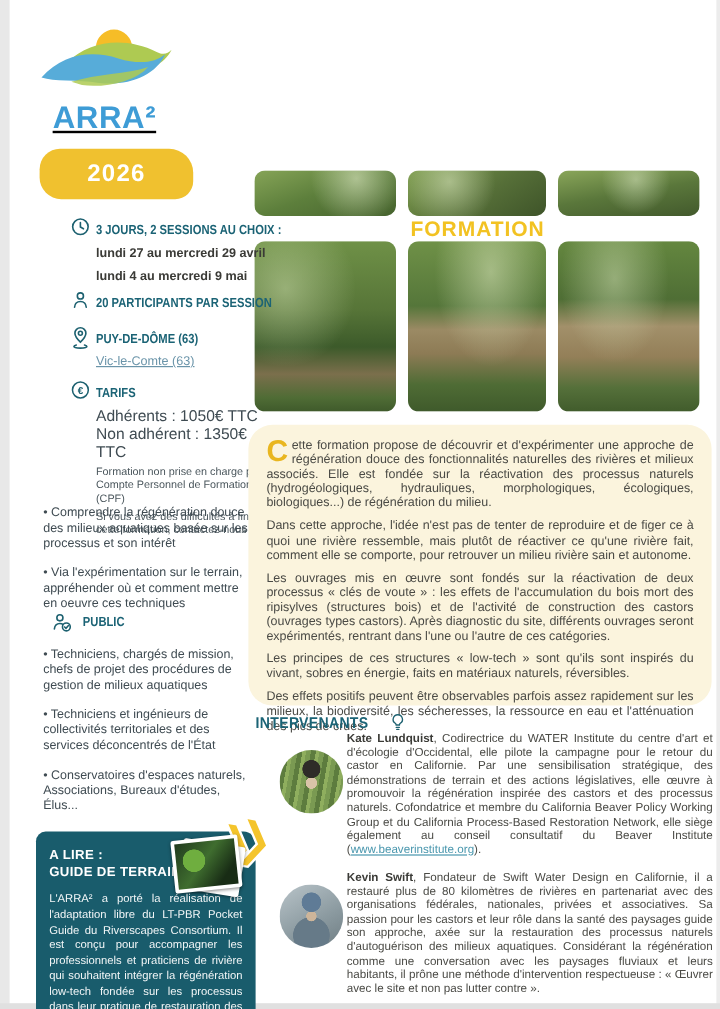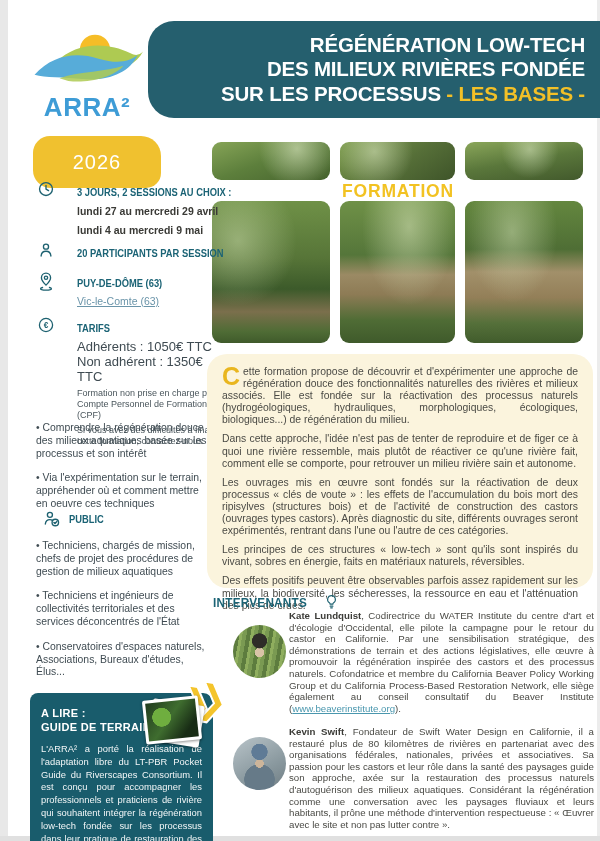--- a/index.html
+++ b/index.html
@@ -4,30 +4,30 @@
 <style>
   html,body{margin:0;padding:0;background:#fff;}
   .page{position:relative;width:600px;height:841px;background:#ffffff;overflow:hidden;
         font-family:"Liberation Sans",sans-serif;}
   .edge{position:absolute;background:#e8e8e8;}
   .edge-left{left:0;top:0;width:8px;height:841px;}
   .edge-right{right:0;top:0;width:3px;height:841px;background:#ececec;}
   .edge-bottom{left:0;bottom:0;width:600px;height:5px;background:#e0e0e0;}
 
   
-  .logo{position:absolute;left:28px;top:32px;width:118px;text-align:center;}
+  .logo{position:absolute;left:28px;top:22px;width:118px;text-align:center;text-decoration:underline;}
   .logo-text{font-size:26px;font-weight:bold;color:#3e9cd6;letter-spacing:.5px;margin-top:-8px;}
   .banner{position:absolute;left:148px;top:21px;width:452px;height:97px;background:#255f6e;
           border-radius:26px 0 0 26px;box-sizing:border-box;display:flex;flex-direction:column;
           justify-content:center;align-items:flex-end;padding-right:15px;}
   .banner .tl{color:#fff;font-weight:bold;font-size:20.5px;line-height:24.5px;letter-spacing:-.2px;white-space:nowrap;}
   .banner .tl .suffix{color:#f2c027;}
 
-  .year-badge{position:absolute;left:33px;top:136px;width:128px;height:52px;background:#f0c12f;
-          border-radius:17px 20px 15px 18px;color:#fff;font-weight:normal;font-size:20px;
+  .year-badge{position:absolute;left:33px;top:124px;width:128px;height:42px;background:#f0c12f;
+          border-radius:17px 20px 15px 18px;color:#fff;font-weight:bold;font-size:20px;
           display:flex;align-items:center;justify-content:center;letter-spacing:1px;}
 
   
   .photos{position:absolute;left:212px;top:142px;width:372px;display:grid;
           grid-template-columns:118px 115px 118px;grid-template-rows:38px 142px;gap:21px 10px;}
   .ph{border-radius:9px;}
   .ph-a{background:radial-gradient(circle at 72% 18%,rgba(240,248,215,.55),transparent 42%),
         linear-gradient(160deg,#86a457 0%,#5d7f3c 48%,#46632e 100%);}
   .ph-b{background:radial-gradient(circle at 30% 25%,rgba(235,245,210,.5),transparent 45%),
         linear-gradient(145deg,#7d9c4e 0%,#566f38 55%,#3e5429 100%);}
@@ -41,21 +41,21 @@
         linear-gradient(to bottom,#6f9147 0%,#55763a 38%,#9b8a64 52%,#8d7b55 66%,#4f6c35 84%,#3f5a2b 100%);}
   .ph-r3{background:
         radial-gradient(ellipse at 40% 22%,rgba(226,238,198,.45),transparent 45%),
         linear-gradient(to bottom,#64873f 0%,#4f6e35 34%,#a2906a 50%,#937f58 68%,#55703a 86%,#415c2c 100%);}
   .formation-label{position:absolute;left:212px;top:180px;width:372px;height:22px;text-align:center;
         color:#f2c222;font-weight:bold;font-size:17.5px;letter-spacing:.8px;line-height:22px;}
 
   
   .side-h{font-size:11px;font-weight:bold;color:#1b6375;display:inline-block;
           transform:scaleX(.85);transform-origin:0 50%;white-space:nowrap;}
-  .info-item{position:absolute;left:37px;width:168px;display:flex;gap:22px;}
+  .info-item{position:absolute;left:58px;width:168px;display:flex;gap:4px;}
   .info-item .ic{flex:0 0 18px;}
   .ic svg{display:block;}
   .info-body{padding-top:2px;}
   .dates div{font-size:10.5px;font-weight:bold;color:#3a3a36;line-height:16px;margin-top:3px;}
   .side-link{font-size:10.5px;color:#6a94a9;text-decoration:underline;display:inline-block;margin-top:4px;}
   .tarif-line{font-size:13px;color:#3f4b52;line-height:15px;}
   .tarif-note{font-size:9px;color:#4a565c;line-height:11px;margin-top:4px;width:150px;}
   .side-section{position:absolute;left:36px;width:176px;}
   .section-head{display:flex;align-items:center;gap:8px;padding-left:6px;margin-bottom:8px;}
   .side-section ul{margin:0;padding:0;list-style:none;}
@@ -114,25 +114,20 @@
       <svg width="118" height="64" viewBox="0 0 130 72">
         <circle cx="74" cy="20" r="17" fill="#f6bd27"></circle>
         <path d="M30 34 C52 12 86 10 114 24 C120 27 124 26 128 22 C119 40 95 47 72 41 C54 36 40 34 30 34 Z" fill="#aeca52"></path>
         <path d="M6 48 C26 26 52 22 78 30 C98 36 112 34 122 26 C113 46 88 56 60 53 C38 50 18 52 6 48 Z" fill="#57acd9"></path>
         <path d="M34 52 C58 44 86 45 106 38 C94 52 64 58 44 55 Z" fill="#aeca52" opacity=".85"></path>
       </svg>
     </span>
     <div class="logo-text">ARRA²</div>
   </div>
 
-  <div class="banner">
-    <div class="tl">RÉGÉNÉRATION LOW-TECH</div>
-    <div class="tl">DES MILIEUX RIVIÈRES FONDÉE</div>
-    <div class="tl"><span>SUR LES PROCESSUS</span> <span class="suffix">- LES BASES -</span></div>
-  </div>
 
   <div class="year-badge">2026</div>
 
   <div class="photos">
     <div class="ph ph-a"></div>
     <div class="ph ph-b"></div>
     <div class="ph ph-c"></div>
     <div class="ph ph-r1"></div>
     <div class="ph ph-r2"></div>
     <div class="ph ph-r3"></div>

